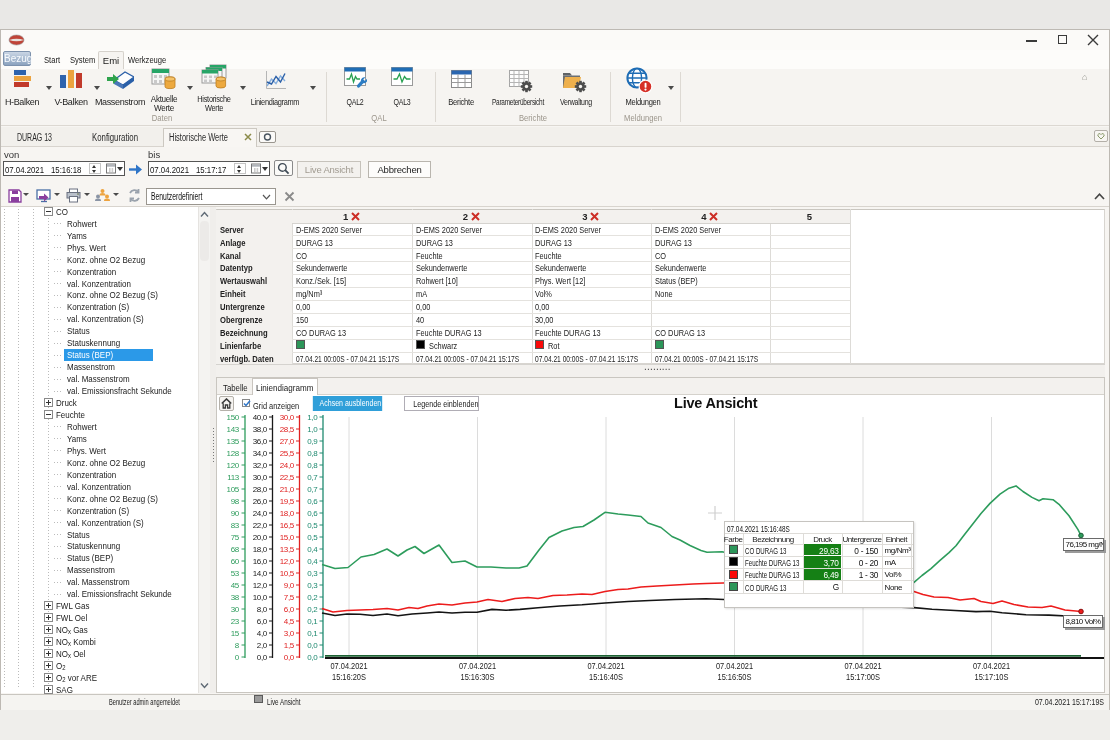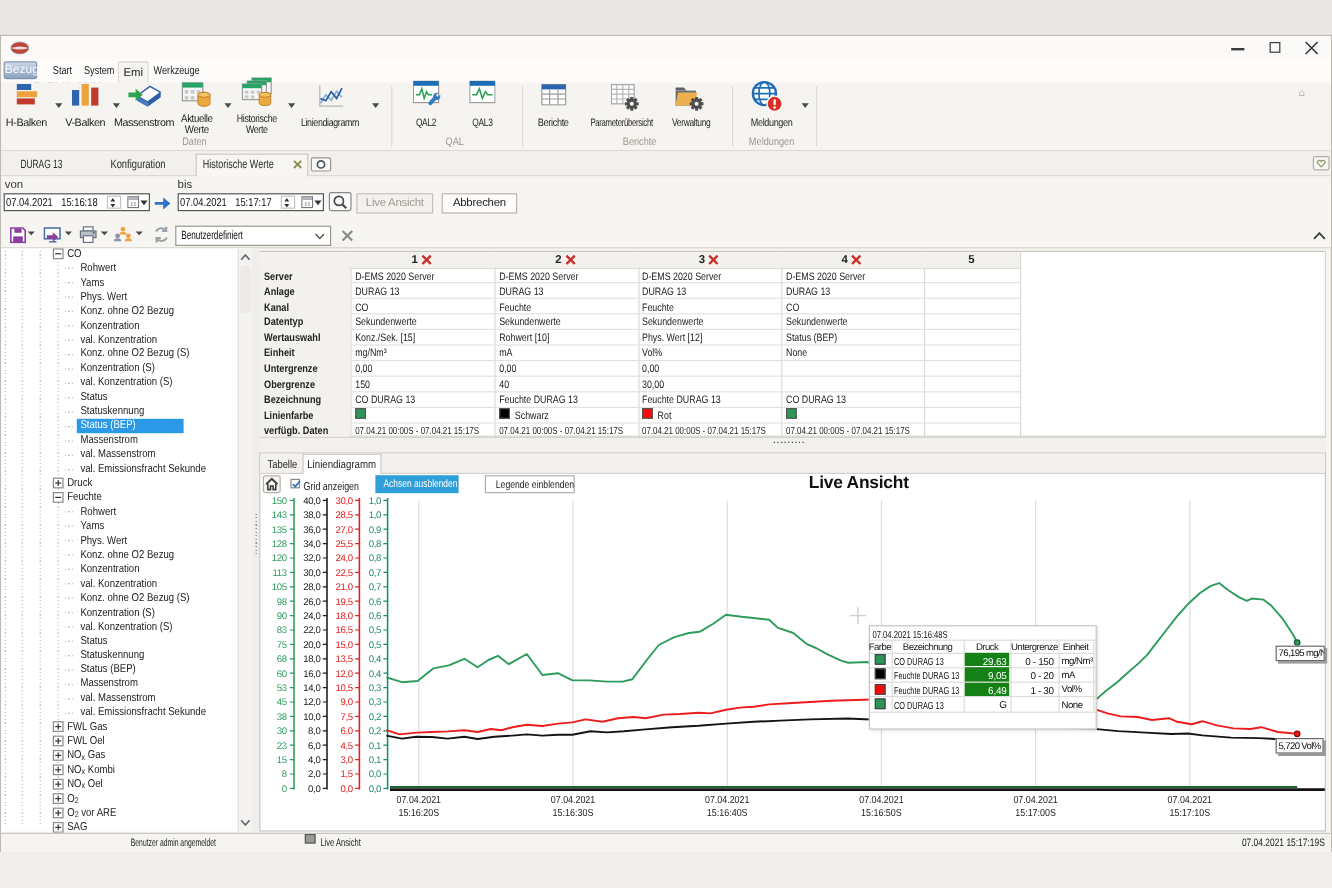--- a/index.html
+++ b/index.html
@@ -687,21 +687,21 @@
     <text x="518.5" y="303.0" font-size="8.5" fill="#222" text-anchor="middle" font-family="Liberation Sans" textLength="34" lengthAdjust="spacingAndGlyphs">15:16:50S</text>
     <text x="647.0" y="292.0" font-size="8.5" fill="#222" text-anchor="middle" font-family="Liberation Sans" textLength="37" lengthAdjust="spacingAndGlyphs">07.04.2021</text>
     <text x="647.0" y="303.0" font-size="8.5" fill="#222" text-anchor="middle" font-family="Liberation Sans" textLength="34" lengthAdjust="spacingAndGlyphs">15:17:00S</text>
     <text x="775.5" y="292.0" font-size="8.5" fill="#222" text-anchor="middle" font-family="Liberation Sans" textLength="37" lengthAdjust="spacingAndGlyphs">07.04.2021</text>
     <text x="775.5" y="303.0" font-size="8.5" fill="#222" text-anchor="middle" font-family="Liberation Sans" textLength="34" lengthAdjust="spacingAndGlyphs">15:17:10S</text>
     <path d="M492.0,136.0 h14 M499.0,129.0 v14" stroke="#cfcfcf" stroke-width="1.2"></path>
   </svg>
 <div class="a" style="left:1065px;top:540px;width:41px;height:13px;background:#9a9a9a;"></div>
 <div class="tx" style="left:1063px;top:538px;width:41px;height:13px;background:#fdfdfd;border:1px solid #6a6a6a;font-size:8px;letter-spacing:-0.55px;color:#111;padding-left:1.5px;line-height:12px;overflow:hidden;">76,195 mg/Nm³</div>
 <div class="a" style="left:1065px;top:617px;width:39.5px;height:13px;background:#9a9a9a;"></div>
-<div class="tx" style="left:1063px;top:615px;width:39.5px;height:13px;background:#fdfdfd;border:1px solid #6a6a6a;font-size:8px;letter-spacing:-0.55px;color:#111;padding-left:1.5px;line-height:12px;overflow:hidden;">5,720 Vol%</div>
+<div class="tx" style="left:1063px;top:615px;width:39.5px;height:13px;background:#fdfdfd;border:1px solid #6a6a6a;font-size:8px;letter-spacing:-0.55px;color:#111;padding-left:1.5px;line-height:12px;overflow:hidden;">8,810 Vol%</div>
 <div class="a" style="left:724px;top:521px;width:189.5px;height:87px;background:#fff;border:1px solid #c6c4c0;box-shadow:1px 1px 2px rgba(0,0,0,0.12);"></div>
 <div class="tx" style="left:727px;top:524px;font-size:8.5px;color:#111;transform:scaleX(0.75);transform-origin:left center;">07.04.2021 15:16:48S</div>
 <div class="a" style="left:725px;top:532.5px;width:187.5px;height:1px;background:#dedcd8;"></div>
 <div class="a" style="left:725px;top:543.5px;width:187.5px;height:1px;background:#dedcd8;"></div>
 <div class="a" style="left:725px;top:555.8px;width:187.5px;height:1px;background:#dedcd8;"></div>
 <div class="a" style="left:725px;top:568.1px;width:187.5px;height:1px;background:#dedcd8;"></div>
 <div class="a" style="left:725px;top:580.4px;width:187.5px;height:1px;background:#dedcd8;"></div>
 <div class="a" style="left:725px;top:592.7px;width:187.5px;height:1px;background:#dedcd8;"></div>
 <div class="a" style="left:742.5px;top:532.5px;width:1px;height:60.2px;background:#dedcd8;"></div>
 <div class="a" style="left:803.4px;top:532.5px;width:1px;height:60.2px;background:#dedcd8;"></div>
@@ -715,21 +715,21 @@
 <div class="tx" style="left:896.3px;top:534.5px;font-size:8px;letter-spacing:-0.45px;color:#222;transform:translateX(-50%);">Einheit</div>
 <div class="a" style="left:729.0px;top:545.0px;width:9px;height:9px;background:#2c9659;border:1px solid #444;"></div>
 <div class="tx" style="left:745.0px;top:545.8px;font-size:8.5px;color:#111;transform:scaleX(0.72);transform-origin:left center;">CO DURAG 13</div>
 <div class="a" style="left:803.9px;top:544.0px;width:37.4px;height:11.3px;background:#158015;"></div>
 <div class="tx" style="left:803.4px;top:545.5px;font-size:8.3px;letter-spacing:-0.2px;color:#fff;text-align:right;width:35.4px;">29,63</div>
 <div class="tx" style="left:841.8px;top:545.5px;font-size:8.3px;letter-spacing:-0.3px;color:#111;text-align:right;width:36.3px;">0 - 150</div>
 <div class="tx" style="left:884.6px;top:545.8px;font-size:8px;letter-spacing:-0.4px;color:#111;">mg/Nm³</div>
 <div class="a" style="left:729.0px;top:557.3px;width:9px;height:9px;background:#000000;border:1px solid #444;"></div>
 <div class="tx" style="left:745.0px;top:558.1px;font-size:8.5px;color:#111;transform:scaleX(0.72);transform-origin:left center;">Feuchte DURAG 13</div>
 <div class="a" style="left:803.9px;top:556.3px;width:37.4px;height:11.3px;background:#158015;"></div>
-<div class="tx" style="left:803.4px;top:557.8px;font-size:8.3px;letter-spacing:-0.2px;color:#fff;text-align:right;width:35.4px;">9,05</div>
+<div class="tx" style="left:803.4px;top:557.8px;font-size:8.3px;letter-spacing:-0.2px;color:#fff;text-align:right;width:35.4px;">3,70</div>
 <div class="tx" style="left:841.8px;top:557.8px;font-size:8.3px;letter-spacing:-0.3px;color:#111;text-align:right;width:36.3px;">0 - 20</div>
 <div class="tx" style="left:884.6px;top:558.1px;font-size:8px;letter-spacing:-0.4px;color:#111;">mA</div>
 <div class="a" style="left:729.0px;top:569.6px;width:9px;height:9px;background:#fa0a0a;border:1px solid #444;"></div>
 <div class="tx" style="left:745.0px;top:570.4px;font-size:8.5px;color:#111;transform:scaleX(0.72);transform-origin:left center;">Feuchte DURAG 13</div>
 <div class="a" style="left:803.9px;top:568.6px;width:37.4px;height:11.3px;background:#158015;"></div>
 <div class="tx" style="left:803.4px;top:570.1px;font-size:8.3px;letter-spacing:-0.2px;color:#fff;text-align:right;width:35.4px;">6,49</div>
 <div class="tx" style="left:841.8px;top:570.1px;font-size:8.3px;letter-spacing:-0.3px;color:#111;text-align:right;width:36.3px;">1 - 30</div>
 <div class="tx" style="left:884.6px;top:570.4px;font-size:8px;letter-spacing:-0.4px;color:#111;">Vol%</div>
 <div class="a" style="left:729.0px;top:581.9px;width:9px;height:9px;background:#2c9659;border:1px solid #444;"></div>
 <div class="tx" style="left:745.0px;top:582.7px;font-size:8.5px;color:#111;transform:scaleX(0.72);transform-origin:left center;">CO DURAG 13</div>

